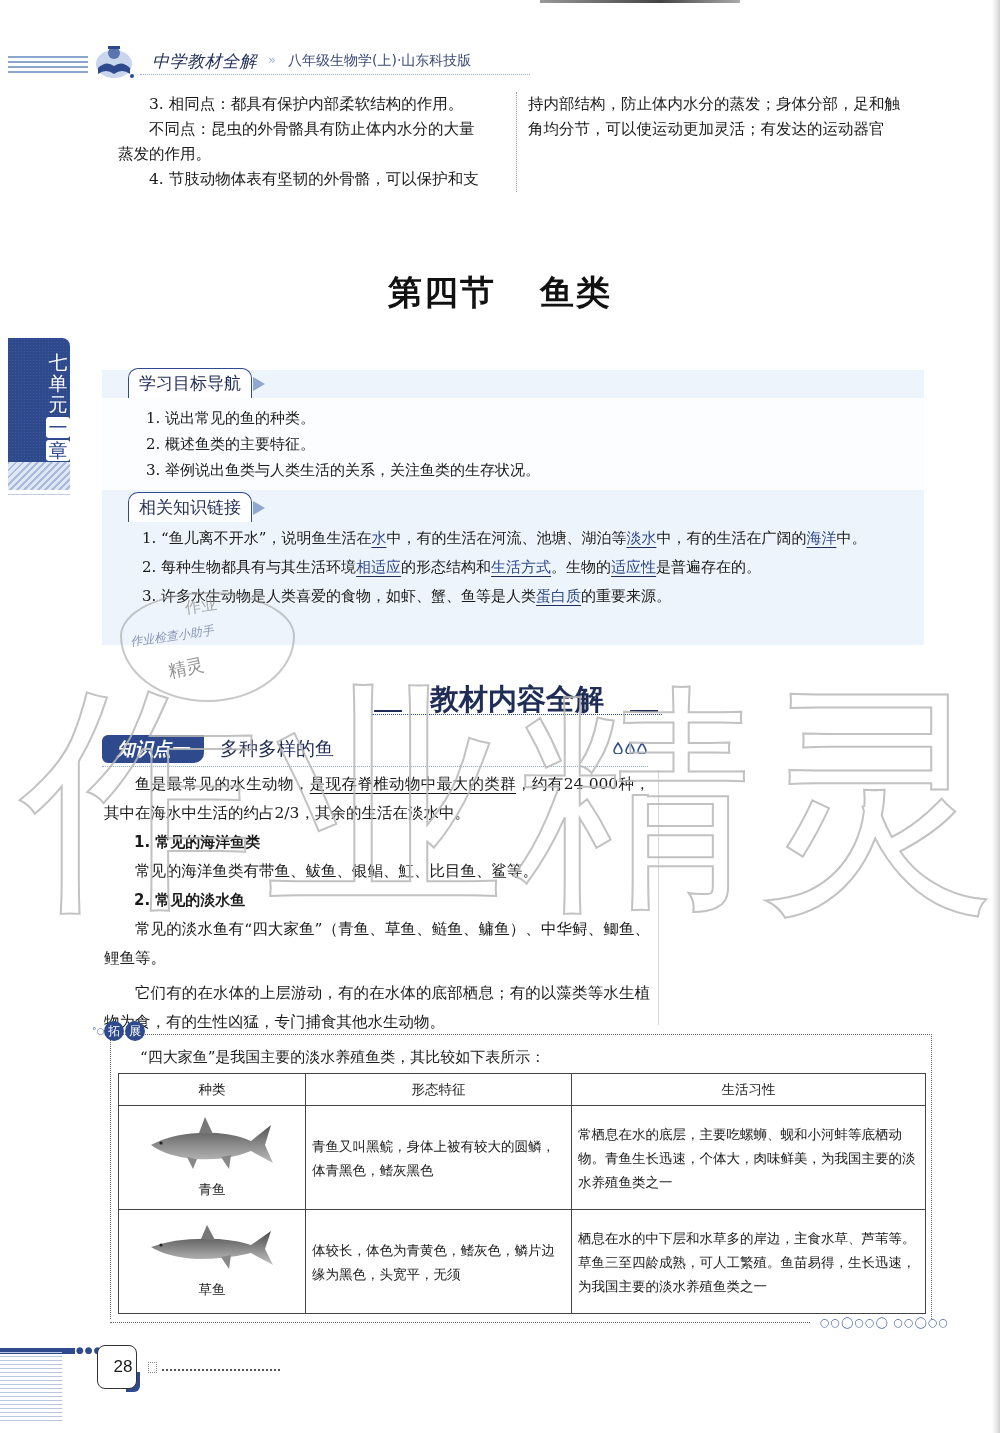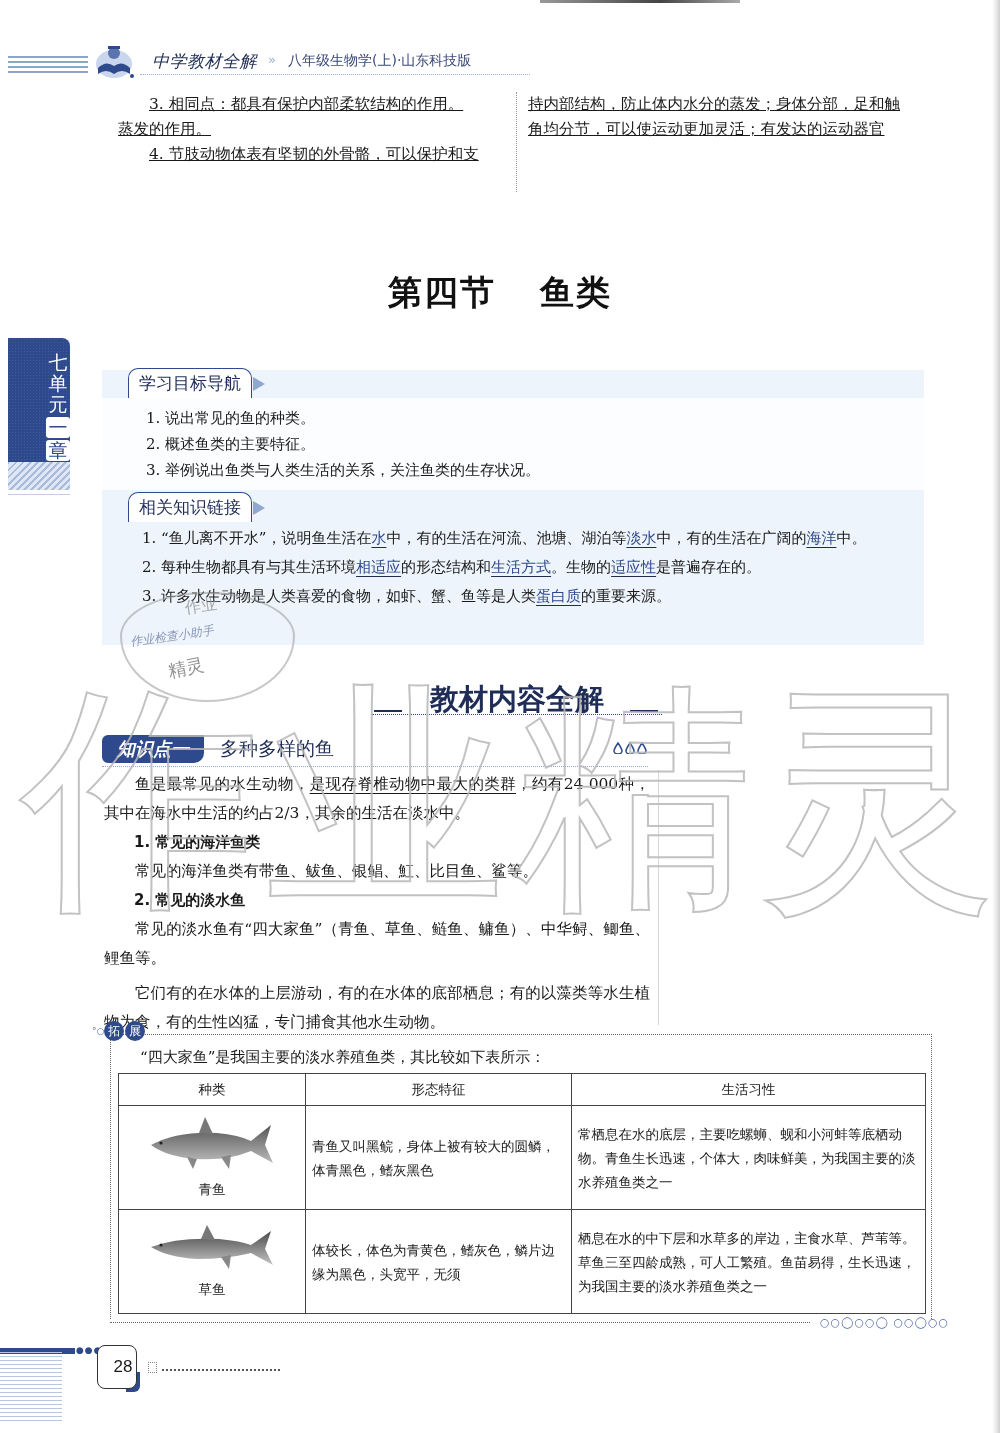--- a/index.html
+++ b/index.html
@@ -15,21 +15,21 @@
     .header-stripes { position: absolute; left: 8px; top: 18px; width: 80px; height: 18px;
       background: repeating-linear-gradient(180deg, #8aa6cf 0 2px, transparent 2px 5px); }
     .header-logo { position: absolute; left: 92px; top: 4px; width: 44px; height: 38px; }
     .header-title { position: absolute; left: 152px; top: 12px; font-family: "DejaVu Sans", sans-serif; font-size: 17px; font-style: italic; color: #1f2c55; letter-spacing: 0.5px; }
     .header-arrow { position: absolute; left: 268px; top: 14px; font-size: 13px; color: #9bb0d3; font-family: "DejaVu Sans", sans-serif; }
     .header-sub { position: absolute; left: 288px; top: 14px; font-family: "DejaVu Sans", sans-serif; font-size: 14px; color: #3b4a78; text-align: right; }
     .header-dots { position: absolute; left: 140px; top: 36px; width: 390px; height: 1px; border-top: 1px dotted #9bb0d3; }
 
     
     .answers { position: absolute; top: 92px; left: 118px; width: 820px; font-size: 15.5px; line-height: 25px; }
-    .ans-col { position: absolute; top: 0; width: 394px; text-decoration: underline; }
+    .ans-col { position: absolute; top: 0; width: 394px; }
     .ans-col.left { left: 0; }
     .ans-col.right { left: 410px; width: 408px; }
     .ans-divider { position: absolute; left: 398px; top: 0; height: 100px; border-left: 1px dotted #999; }
     .ans-col p { text-indent: 2em; text-align: justify; }
     .ans-col p.noindent { text-indent: 0; }
 
     
     .section-title { position: absolute; top: 270px; left: 0; width: 1000px; text-align: center; font-family: "DejaVu Serif", serif; font-weight: bold; font-size: 34px; letter-spacing: 2px; color: #111; }
     .section-title span.gap { display: inline-block; width: 44px; }
 
@@ -126,20 +126,21 @@
   </svg>
   <span class="header-title">中学教材全解</span>
   <span class="header-arrow">»</span>
   <span class="header-sub">八年级生物学(上)·山东科技版</span>
   <div class="header-dots"></div>
 </div>
 
 <div class="answers">
   <div class="ans-col left">
     <p>3. 相同点：都具有保护内部柔软结构的作用。</p>
+    <p>不同点：昆虫的外骨骼具有防止体内水分的大量</p>
     <p class="noindent">蒸发的作用。</p>
     <p>4. 节肢动物体表有坚韧的外骨骼，可以保护和支</p>
   </div>
   <div class="ans-divider"></div>
   <div class="ans-col right">
     <p class="noindent">持内部结构，防止体内水分的蒸发；身体分部，足和触</p>
     <p class="noindent">角均分节，可以使运动更加灵活；有发达的运动器官</p>
   </div>
 </div>
 

